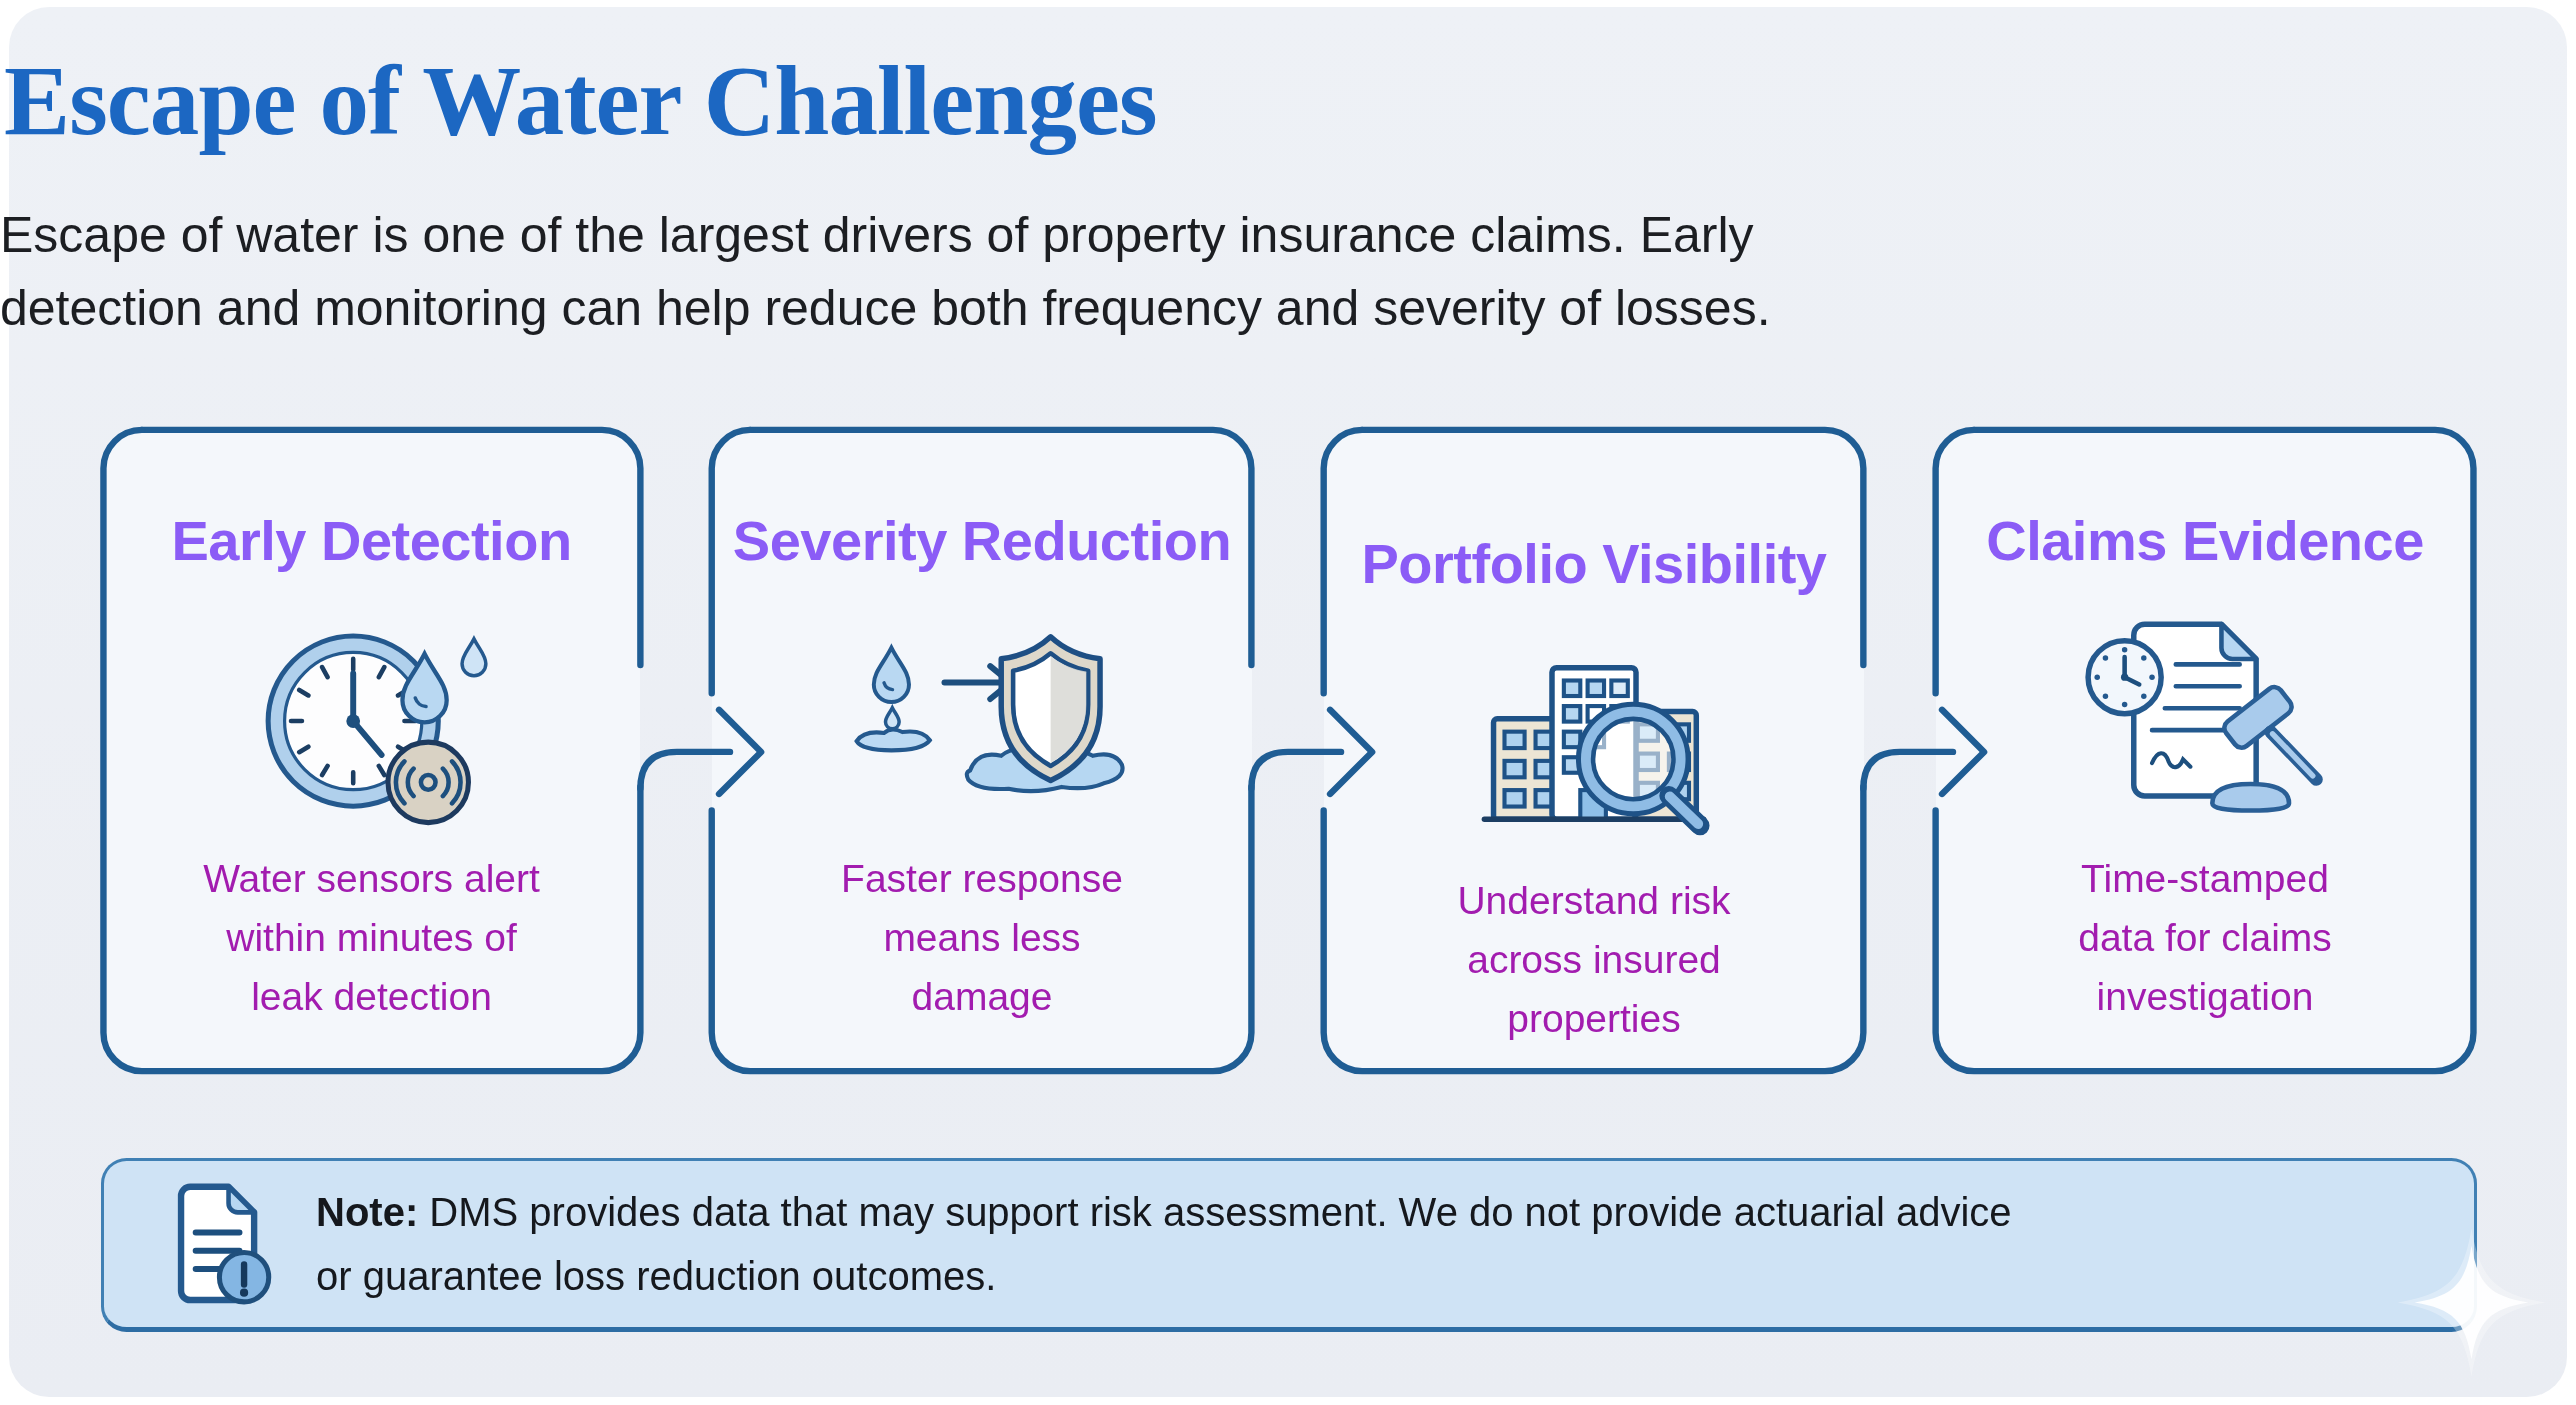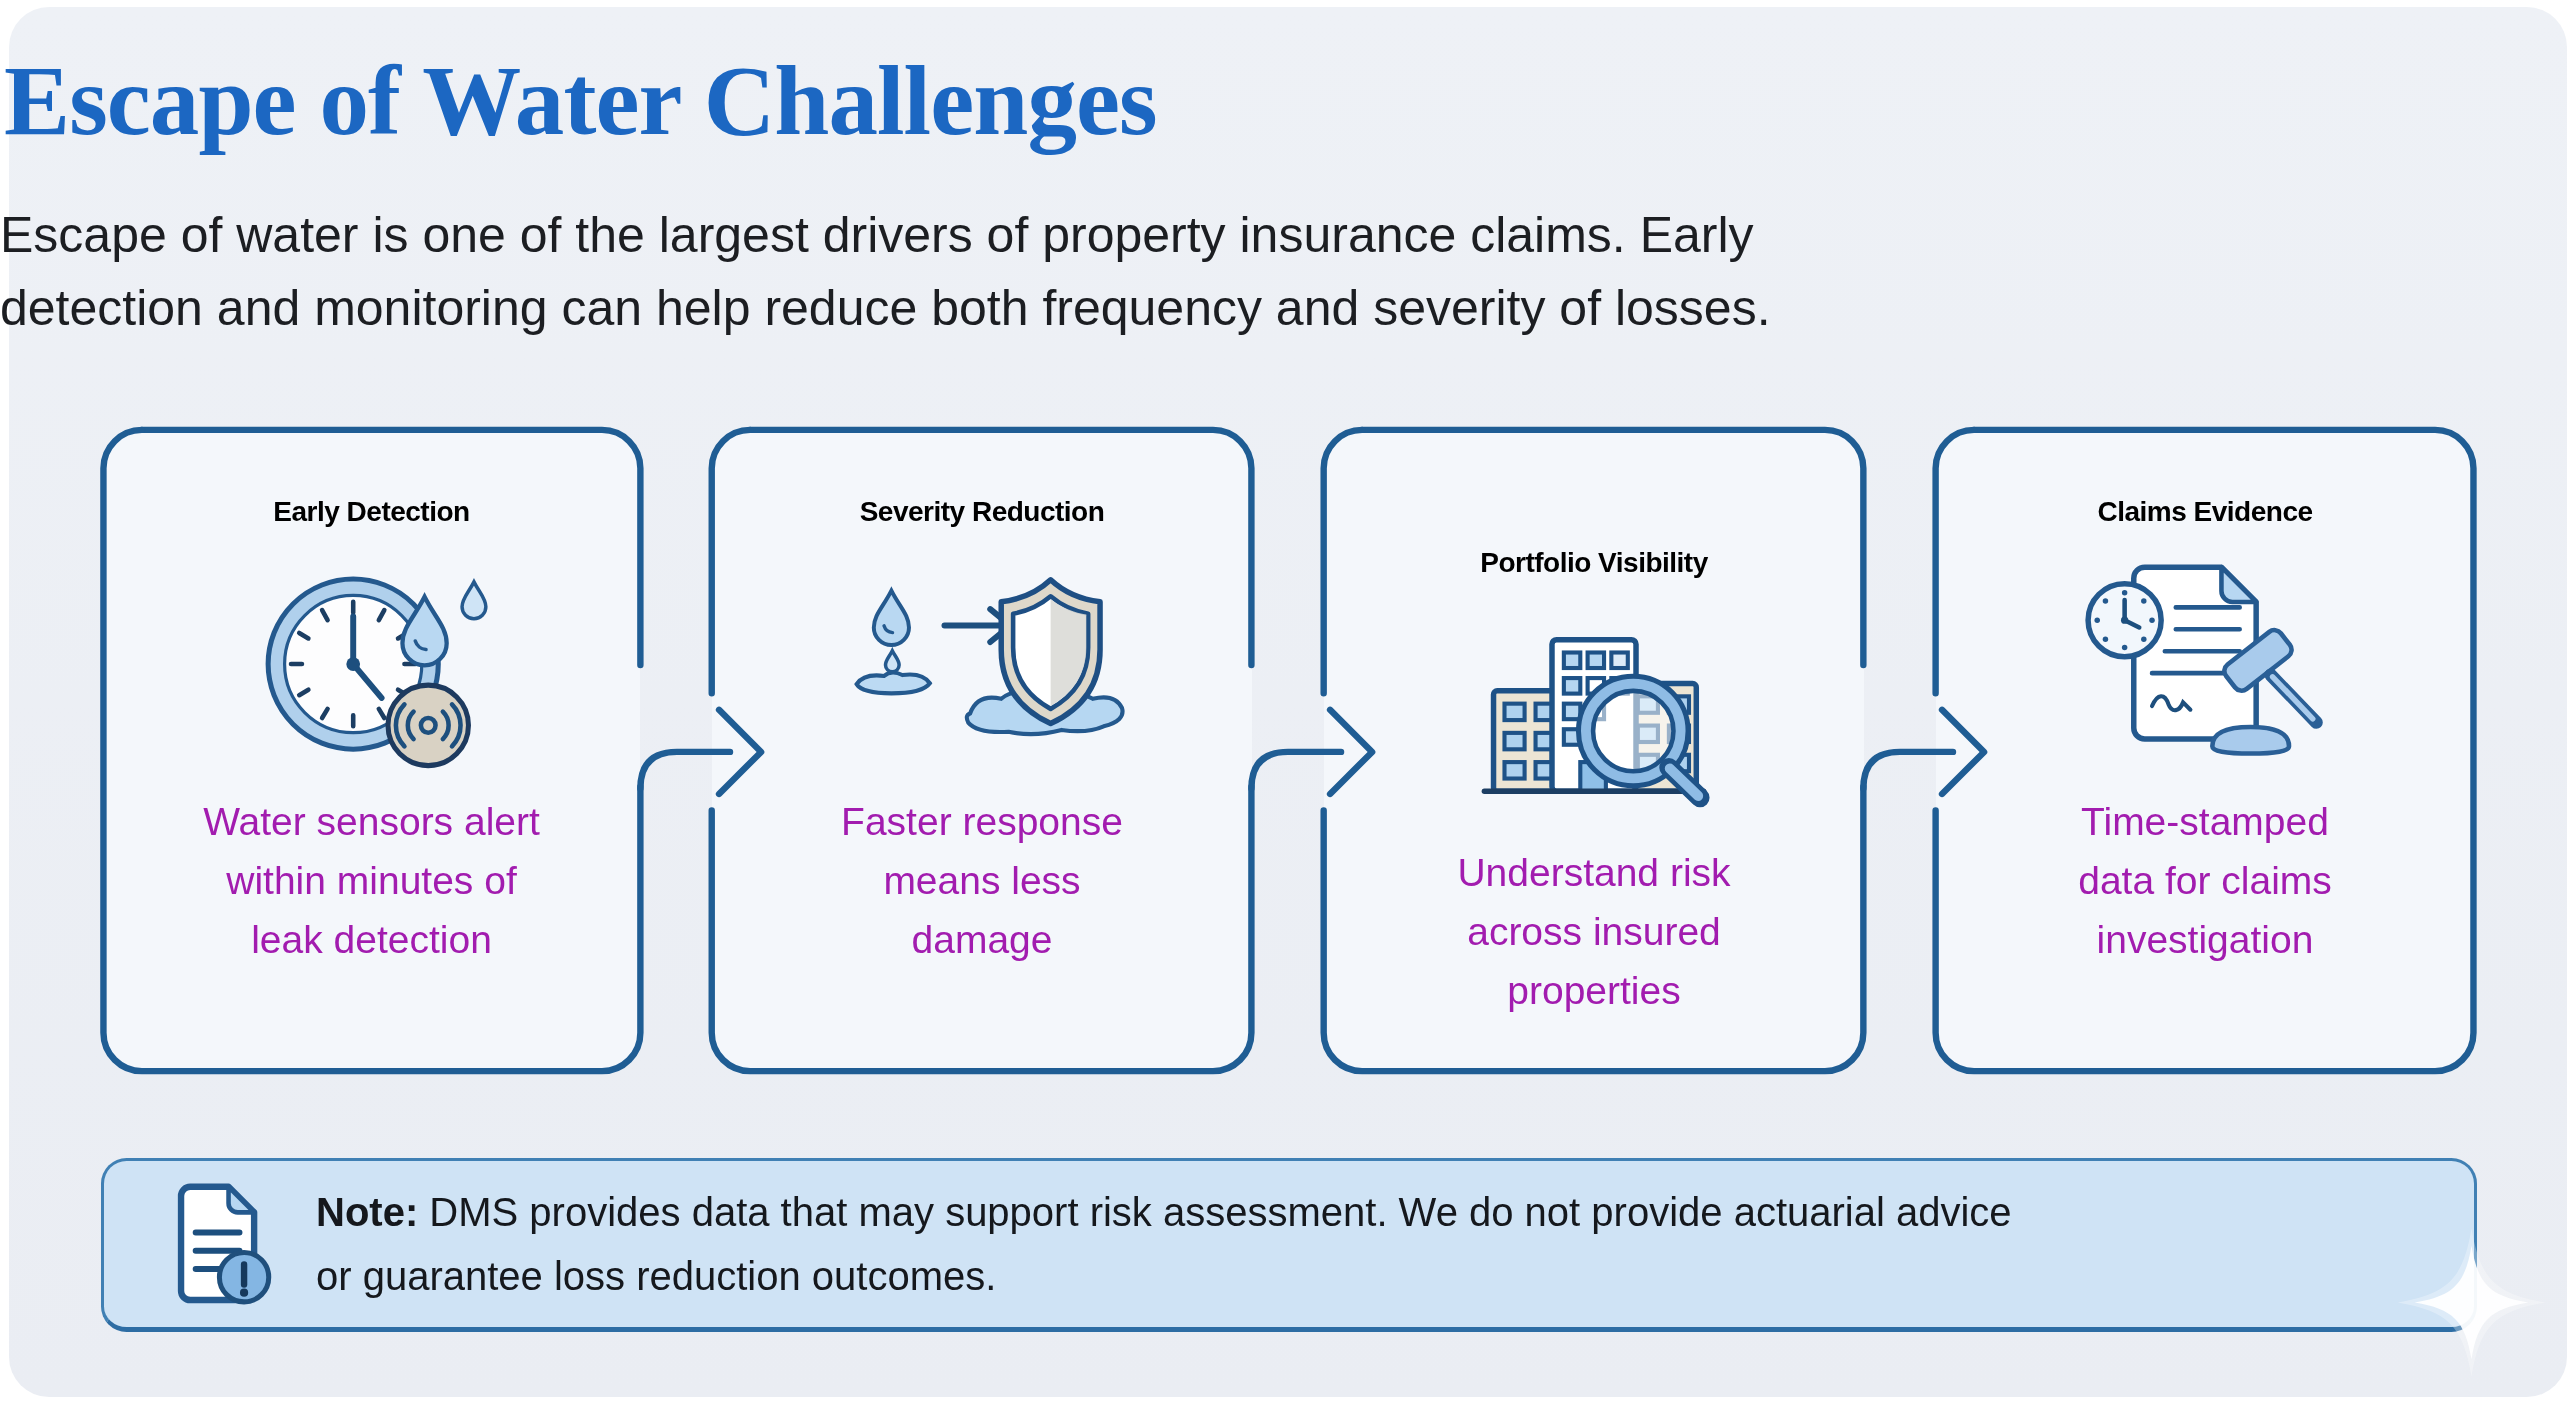--- a/index.html
+++ b/index.html
@@ -7,21 +7,21 @@
          font-family:"Liberation Sans", sans-serif;background:#ffffff;}
   .panel{position:absolute;left:9.1px;top:7.3px;width:2558px;height:1390px;
          border-radius:40px;background:linear-gradient(180deg,#eef1f6 0%,#eaedf3 100%);}
   .title{position:absolute;left:0;top:40px;width:100%;text-align:left;
          font-size:99px;font-weight:700;letter-spacing:-0.9px;color:#1c67c2;margin:4px;font-family:Liberation Serif, serif;}
   .subtitle{position:absolute;left:0;top:199px;width:100%;text-align:left;
             font-size:50px;line-height:73px;color:#1c1e22;margin:0;font-weight:400;}
   .subtitle span{display:block;}
   .card{position:absolute;top:430px;height:641px;border-radius:38px;background:#f4f7fb;
         display:flex;flex-direction:column;align-items:center;box-sizing:border-box;padding-top:66px;}
-  .card h2{margin:0;font-size:28px;font-weight:700;color:#000000;letter-spacing:-0.5px;}
+  .card h2{margin:12px;font-size:56px;font-weight:700;color:#8b5cf6;letter-spacing:-0.5px;}
   .icon-wrap{height:240px;margin-top:11px;display:flex;align-items:center;justify-content:center;}
   .desc{margin:12.8px 0 0 0;text-align:center;font-size:39px;line-height:59px;color:#a21caf;}
   .desc span{display:block;}
   .card1{left:103px;width:537px;}
   .card2{left:712px;width:540px;}
   .card3{left:1324px;width:540px;justify-content:center;}
   .card4{left:1936px;width:538px;}
   .connectors{position:absolute;left:0;top:0;width:2576px;height:1405px;pointer-events:none;}
   .note{position:absolute;left:101px;top:1158px;width:2376px;height:174px;box-sizing:border-box;
         background:#cfe3f5;border:3.7px solid #4080b4;border-bottom:5.5px solid #2d6da4;

